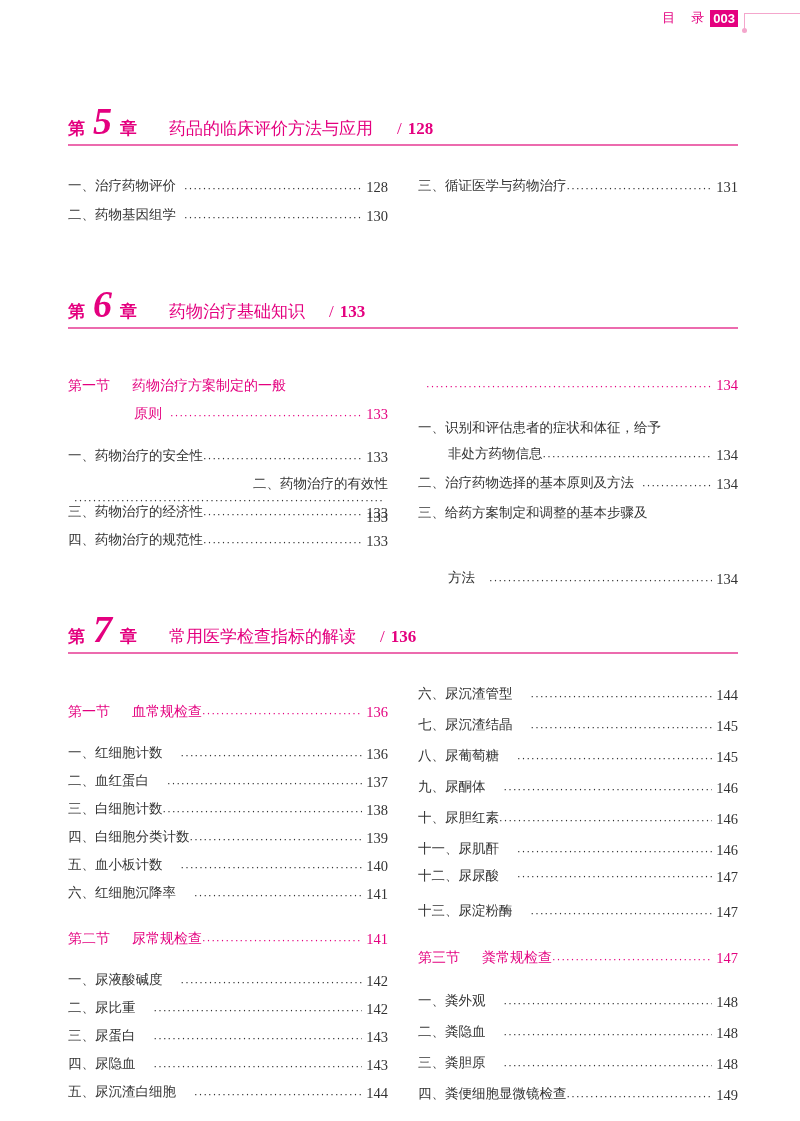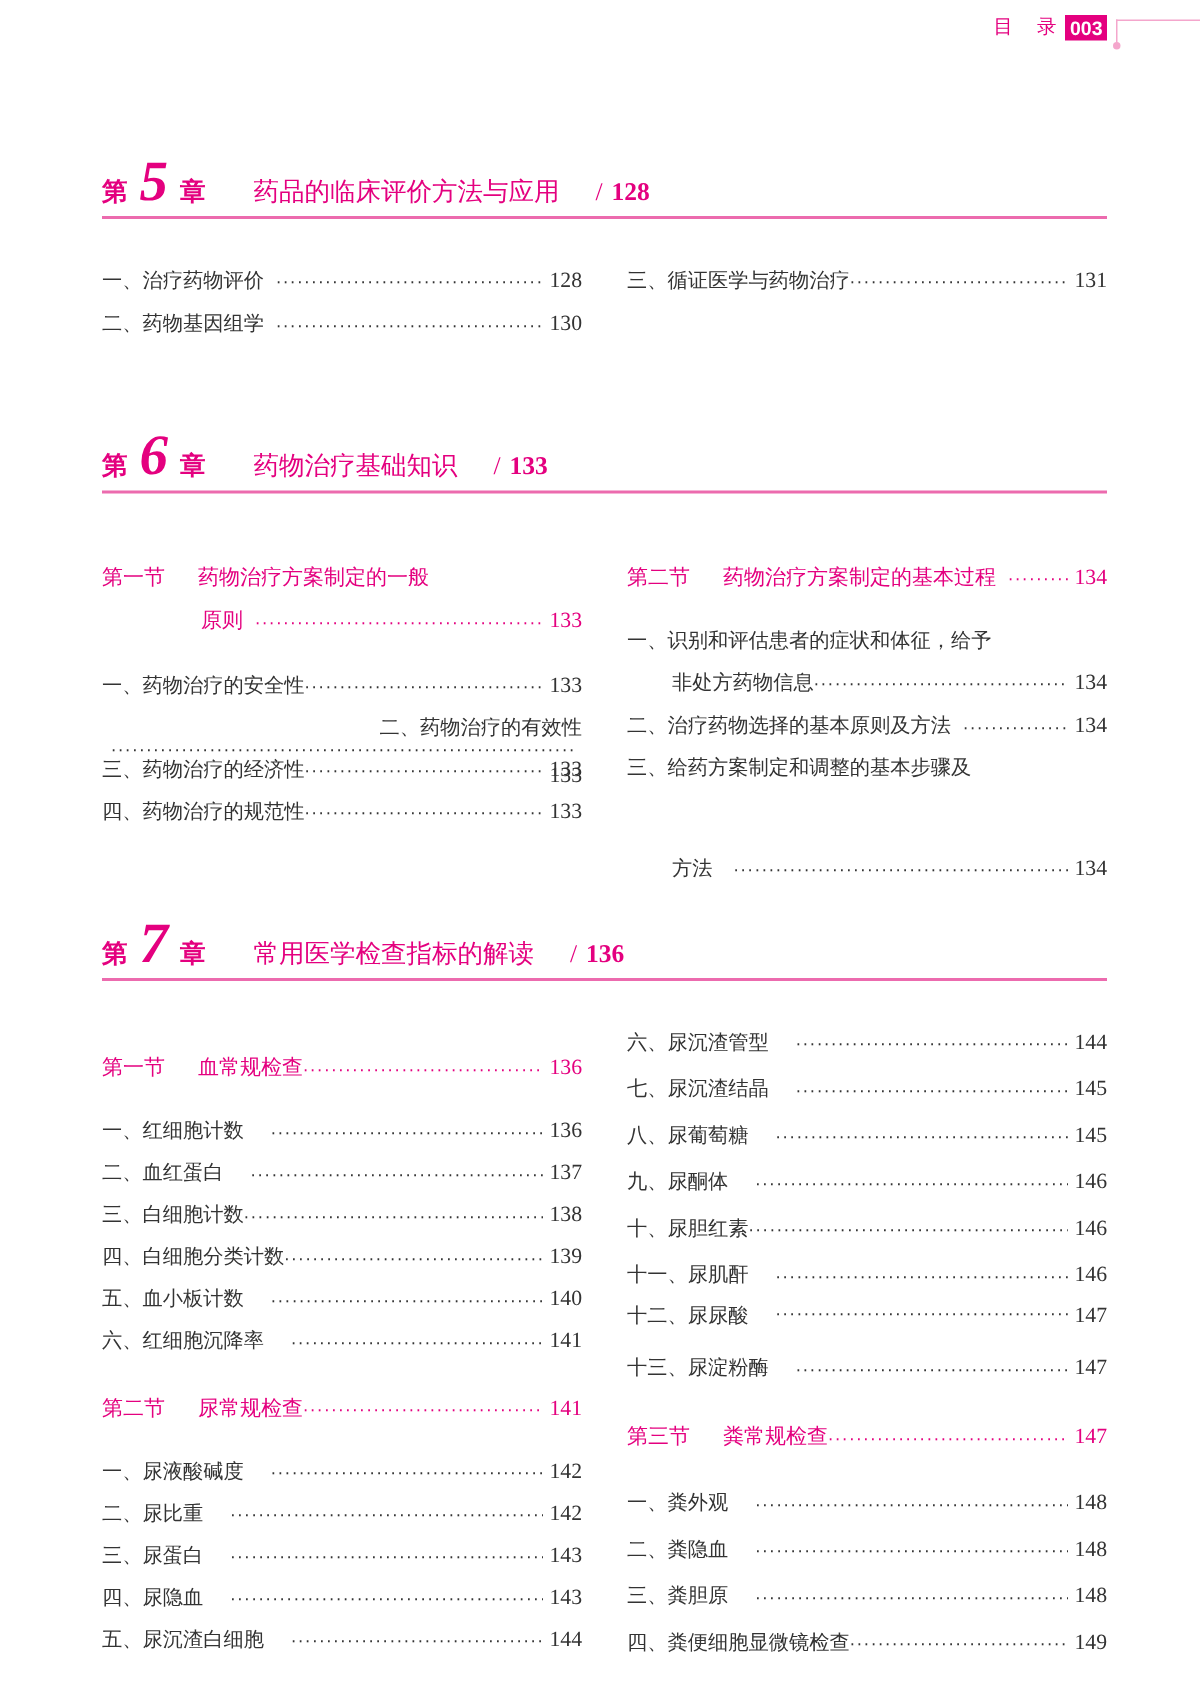--- a/index.html
+++ b/index.html
@@ -17,21 +17,21 @@
   .chap-title { display:flex; align-items:baseline; color:#e4007f; height:40px; }
   .chap-title .di, .chap-title .zhang { font-family:"DejaVu Serif",serif; font-weight:bold; font-size:17px; }
   .chap-title .num { font-family:"Liberation Serif",serif; font-style:italic; font-weight:bold; font-size:38px; margin:0 8px; line-height:38px; }
   .chap-title .name { font-size:17px; margin-left:32px; }
   .chap-title .slash { font-family:"Liberation Serif",serif; font-size:17px; margin-left:24px; }
   .chap-title .pg { font-family:"Liberation Serif",serif; font-weight:bold; font-size:17px; margin-left:6px; }
   .rule { height:2px; background:#ec6bae; margin-top:2px; }
 
   .col { position:absolute; width:320px; }
   .entry { position:absolute; left:0; width:320px; display:flex; align-items:flex-end; font-size:13.5px; line-height:18px; color:#333; }
-  .entry .lbl { white-space:nowrap; }
+  .entry .lbl { white-space:nowrap;font-family:Liberation Mono, monospace; }
   .entry .dots { flex:1; overflow:hidden; white-space:nowrap; margin:0 4px 0 8px; letter-spacing:1.2px; font-size:11px; line-height:14px; color:#333; }
   .entry .dots.tight { margin-left:0; }
   .entry .pg { font-family:"Liberation Serif",serif; font-size:14.5px; }
   .entry.sec { color:#e4007f; font-size:14px; }
   .entry.sec .dots { color:#e4007f; }
   .entry.sec .pg { color:#e4007f; }
   .entry.sec .k { margin-right:22px; }
   .entry .indent { display:inline-block; width:66px; }
   .entry .indent2 { display:inline-block; width:30px; }
   .plain { position:absolute; left:0; font-size:13.5px; color:#333; line-height:18px; white-space:nowrap; }
@@ -118,21 +118,20 @@
   </div>
   <div class="entry" style="top:156px;">
     <span class="lbl">四、药物治疗的规范性</span>
     <span class="dots tight">··································································</span>
     <span class="pg">133</span>
   </div>
 </div>
 
 <div class="col" style="left:418px; top:376px;">
   <div class="entry sec" style="top:0;">
-    <span class="lbl"><span class="k">第二节</span><span>药物治疗方案制定的基本过程</span></span>
     <span class="dots">··································································</span>
     <span class="pg">134</span>
   </div>
   <div class="plain" style="top:42px;">一、识别和评估患者的症状和体征，给予</div>
   <div class="entry" style="top:70px;">
     <span class="lbl"><span class="indent2"></span><span>非处方药物信息</span></span>
     <span class="dots tight">··································································</span>
     <span class="pg">134</span>
   </div>
   <div class="entry" style="top:99px;">

